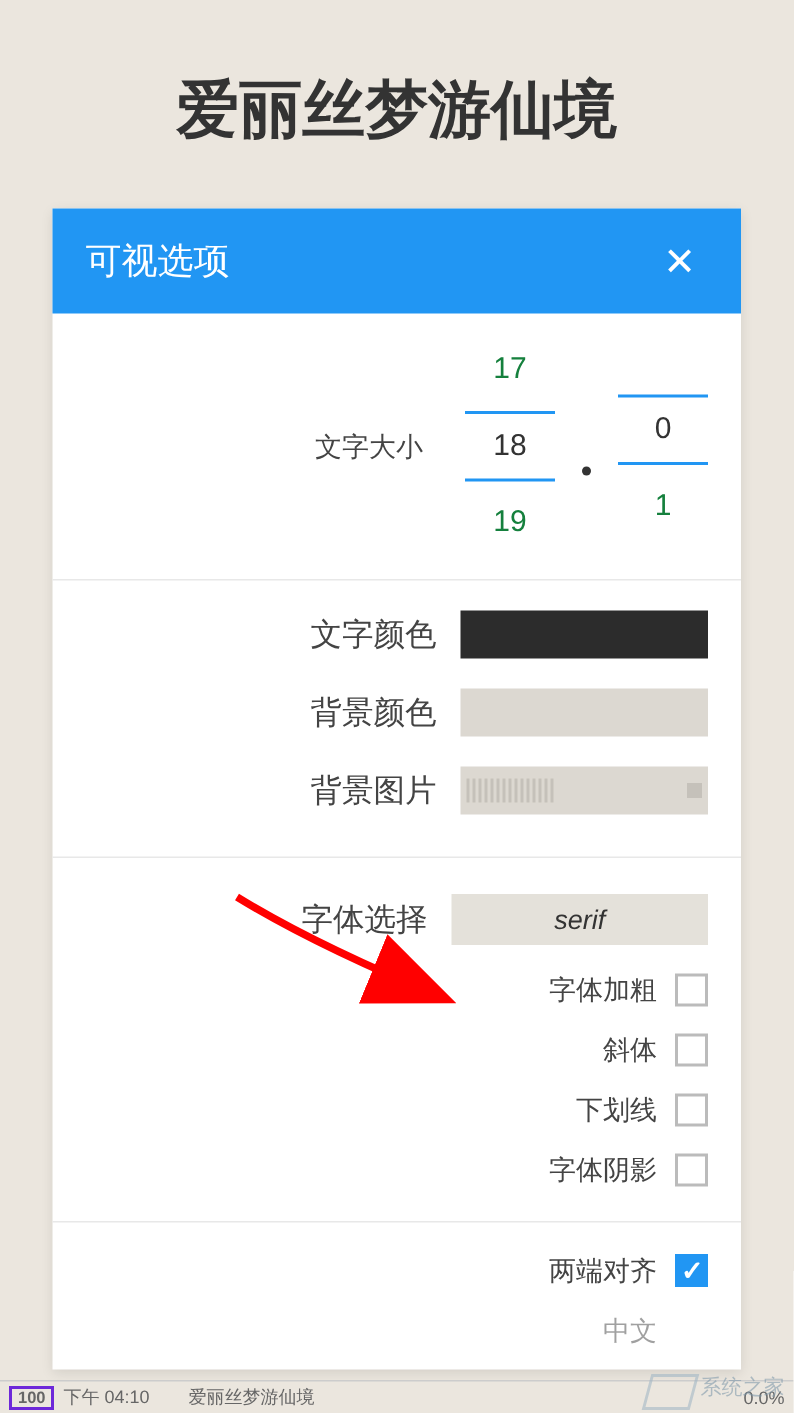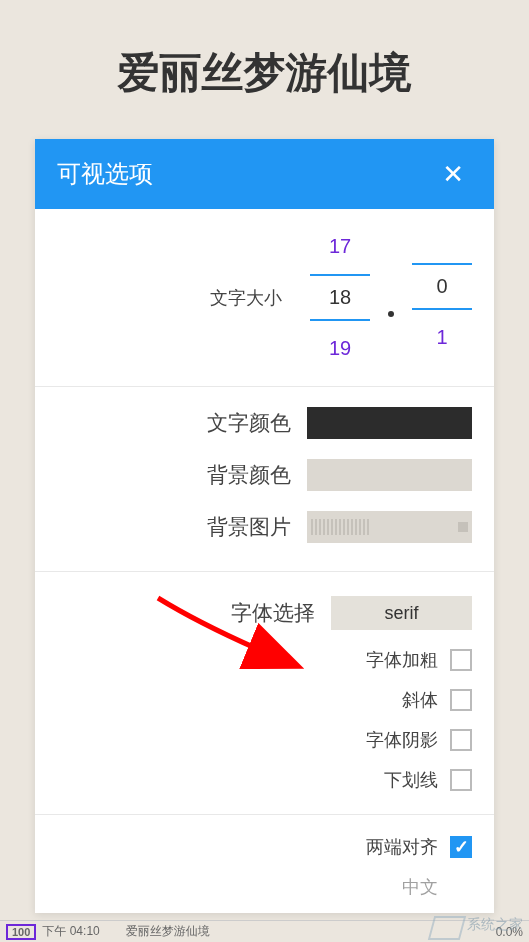--- a/index.html
+++ b/index.html
@@ -40,21 +40,21 @@
 .size-row {
   display: flex;
   align-items: center;
   justify-content: flex-end;
   gap: 18px;
   padding: 8px 0;
 }
 .size-label { color: #444; font-size: 18px; margin-right: 10px; }
 .size-picker { display: flex; align-items: center; gap: 18px; }
 .picker-col { display: flex; flex-direction: column; align-items: center; gap: 16px; width: 60px; }
-.picker-adjacent { color: #6d28d9; font-size: 20px; }
+.picker-adjacent { color: #15803d; font-size: 20px; }
 .picker-value {
   color: #333; font-size: 20px; width: 100%; text-align: center;
   border-top: 2px solid #2196f3; border-bottom: 2px solid #2196f3;
   padding: 10px 0;
 }
 .picker-dot { width: 6px; height: 6px; background: #333; border-radius: 50%; align-self: center; margin-top: 32px; }
 .color-section { padding: 10px 22px 18px; }
 .color-row {
   display: flex; align-items: center; justify-content: flex-end;
   gap: 16px; padding: 10px 0;
@@ -68,23 +68,23 @@
   display: flex; align-items: center; gap: 2px; padding: 0 4px;
 }
 .pattern-swatch .dash { height: 16px; width: 2px; background: #c5c1ba; }
 .pattern-swatch .sq { width: 10px; height: 10px; background: #c5c1ba; margin-left: auto; }
 .font-section { padding: 14px 22px; position: relative; }
 .font-row {
   display: flex; align-items: center; justify-content: flex-end;
   gap: 16px; padding: 10px 0;
 }
 .font-select {
-  width: 141px; height: 34px; background: #e4e1da;
+  width: 171px; height: 34px; background: #e4e1da;
   display: flex; align-items: center; justify-content: center;
-  color: #333; font-size: 18px;
+  color: #333; font-size: 18px; font-style: italic;
 }
 .checkbox-row {
   display: flex; align-items: center; justify-content: flex-end;
   gap: 12px; padding: 8px 0;
 }
 .cb-label { color: #444; font-size: 18px; }
 .checkbox {
   width: 22px; height: 22px; border: 2px solid #bbb; background: #fff;
 }
 .checkbox.checked {
@@ -199,25 +199,25 @@
     </div>
     <div class="checkbox-row">
       <div class="cb-label">字体加粗</div>
       <div class="checkbox"></div>
     </div>
     <div class="checkbox-row">
       <div class="cb-label">斜体</div>
       <div class="checkbox"></div>
     </div>
     <div class="checkbox-row">
+      <div class="cb-label">下划线</div>
+      <div class="checkbox"></div>
+    </div>
+    <div class="checkbox-row">
       <div class="cb-label">字体阴影</div>
-      <div class="checkbox"></div>
-    </div>
-    <div class="checkbox-row">
-      <div class="cb-label">下划线</div>
       <div class="checkbox"></div>
     </div>
   </div>
 
   <div class="bottom-section">
     <div class="checkbox-row">
       <div class="cb-label">两端对齐</div>
       <div class="checkbox checked"></div>
     </div>
     <div class="checkbox-row" style="opacity:0.5;">

